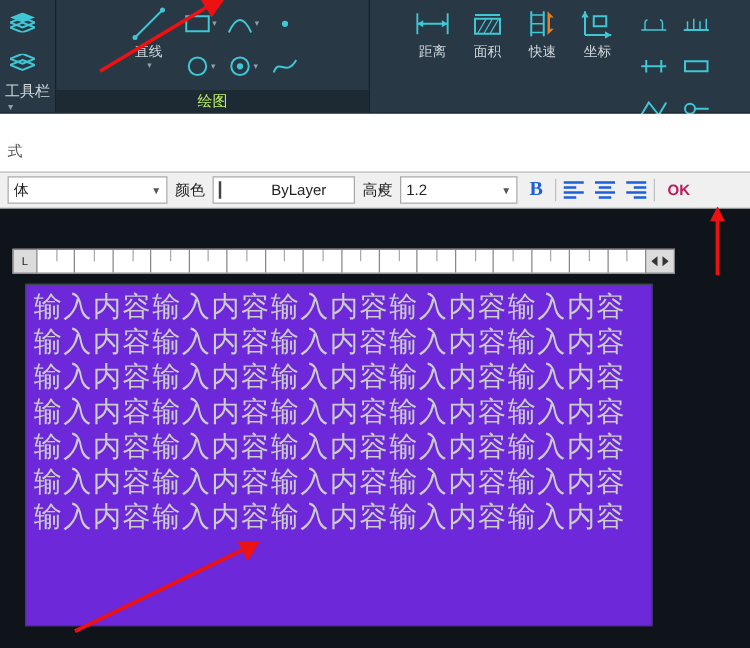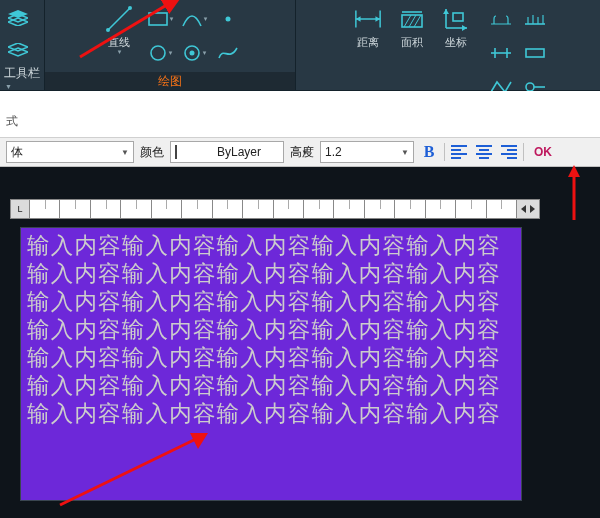--- a/index.html
+++ b/index.html
@@ -13,21 +13,21 @@
     --field-bg:#ffffff;
     --ok-blue:#1e5fd6;
     --ruler-bd:#404040;
   }
   html,body{margin:0;padding:0;width:600px;height:518px;font-family:"Microsoft YaHei",Arial,sans-serif;background:var(--canvas);overflow:hidden;}
   
   .ribbon{height:90px;background:var(--ribbon-bg);display:flex;border-bottom:1px solid #14222b;position:relative;}
   .ribbon-panel{position:relative;display:flex;flex-direction:column;align-items:center;border-right:1px solid #14222b;color:var(--ribbon-text);}
   .ribbon-panel:last-child{border-right:none;}
   .panel-body{flex:1;display:flex;align-items:flex-start;gap:2px;padding:3px 6px 0 6px;}
-  .panel-title{height:18px;width:100%;font-size:12px;display:flex;align-items:center;justify-content:center;color:#f97316;background:var(--ribbon-dark);}
+  .panel-title{height:18px;width:100%;font-size:12px;display:flex;align-items:center;justify-content:center;color:#bef264;background:var(--ribbon-dark);}
   .rbtn{display:flex;flex-direction:column;align-items:center;justify-content:flex-start;height:66px;min-width:34px;padding:2px 4px 0 4px;font-size:11px;color:var(--ribbon-text);cursor:pointer;}
   .rbtn .lbl{margin-top:3px;line-height:12px;text-align:center;}
   .icon-slot{width:28px;height:28px;display:flex;align-items:center;justify-content:center;}
   .mini-col{display:flex;flex-direction:column;gap:6px;padding-top:2px;padding-left:4px;}
   .drop-tri{font-size:7px;color:#8aa0ab;margin-left:1px;}
   svg{display:block;}
   .stroke-acc{stroke:var(--accent);fill:none;stroke-width:1.6;}
   .fill-acc{fill:var(--accent);}
   
   .whitebar{height:46px;background:#fff;border-bottom:1px solid #d0d0d0;position:relative;}
@@ -168,20 +168,35 @@
               <rect x="3" y="7" width="20" height="12" class="stroke-acc"></rect>
               <g stroke="var(--accent)" stroke-width="1">
                 <line x1="5" y1="19" x2="12" y2="7"></line>
                 <line x1="10" y1="19" x2="17" y2="7"></line>
                 <line x1="15" y1="19" x2="22" y2="7"></line>
               </g>
               <line x1="3" y1="4" x2="23" y2="4" class="stroke-acc"></line>
             </svg>
           </div>
         <div class="lbl">面积</div>
+      </div>
+      <div class="rbtn">
+        <div class="icon-slot">
+            <svg width="22" height="24" viewBox="0 0 22 24">
+              <line x1="2" y1="2" x2="2" y2="22" class="stroke-acc"></line>
+              <line x1="12" y1="2" x2="12" y2="22" class="stroke-acc"></line>
+              <g stroke="var(--accent)" stroke-width="1.3">
+                <line x1="2" y1="5" x2="12" y2="5"></line>
+                <line x1="2" y1="12" x2="12" y2="12"></line>
+                <line x1="2" y1="19" x2="12" y2="19"></line>
+              </g>
+              <polygon points="15,2 20,7 17,7 17,16 20,16 15,21 15,2" fill="#e67e22"></polygon>
+            </svg>
+          </div>
+        <div class="lbl">快速</div>
       </div>
       <div class="rbtn">
         <div class="icon-slot">
             <svg width="26" height="24" viewBox="0 0 26 24">
               <line x1="3" y1="21" x2="24" y2="21" class="stroke-acc"></line>
               <line x1="3" y1="21" x2="3" y2="2" class="stroke-acc"></line>
               <polygon points="24,21 19,18 19,24" class="fill-acc"></polygon>
               <polygon points="3,2 0,7 6,7" class="fill-acc"></polygon>
               <rect x="10" y="6" width="10" height="8" class="stroke-acc"></rect>
             </svg>

